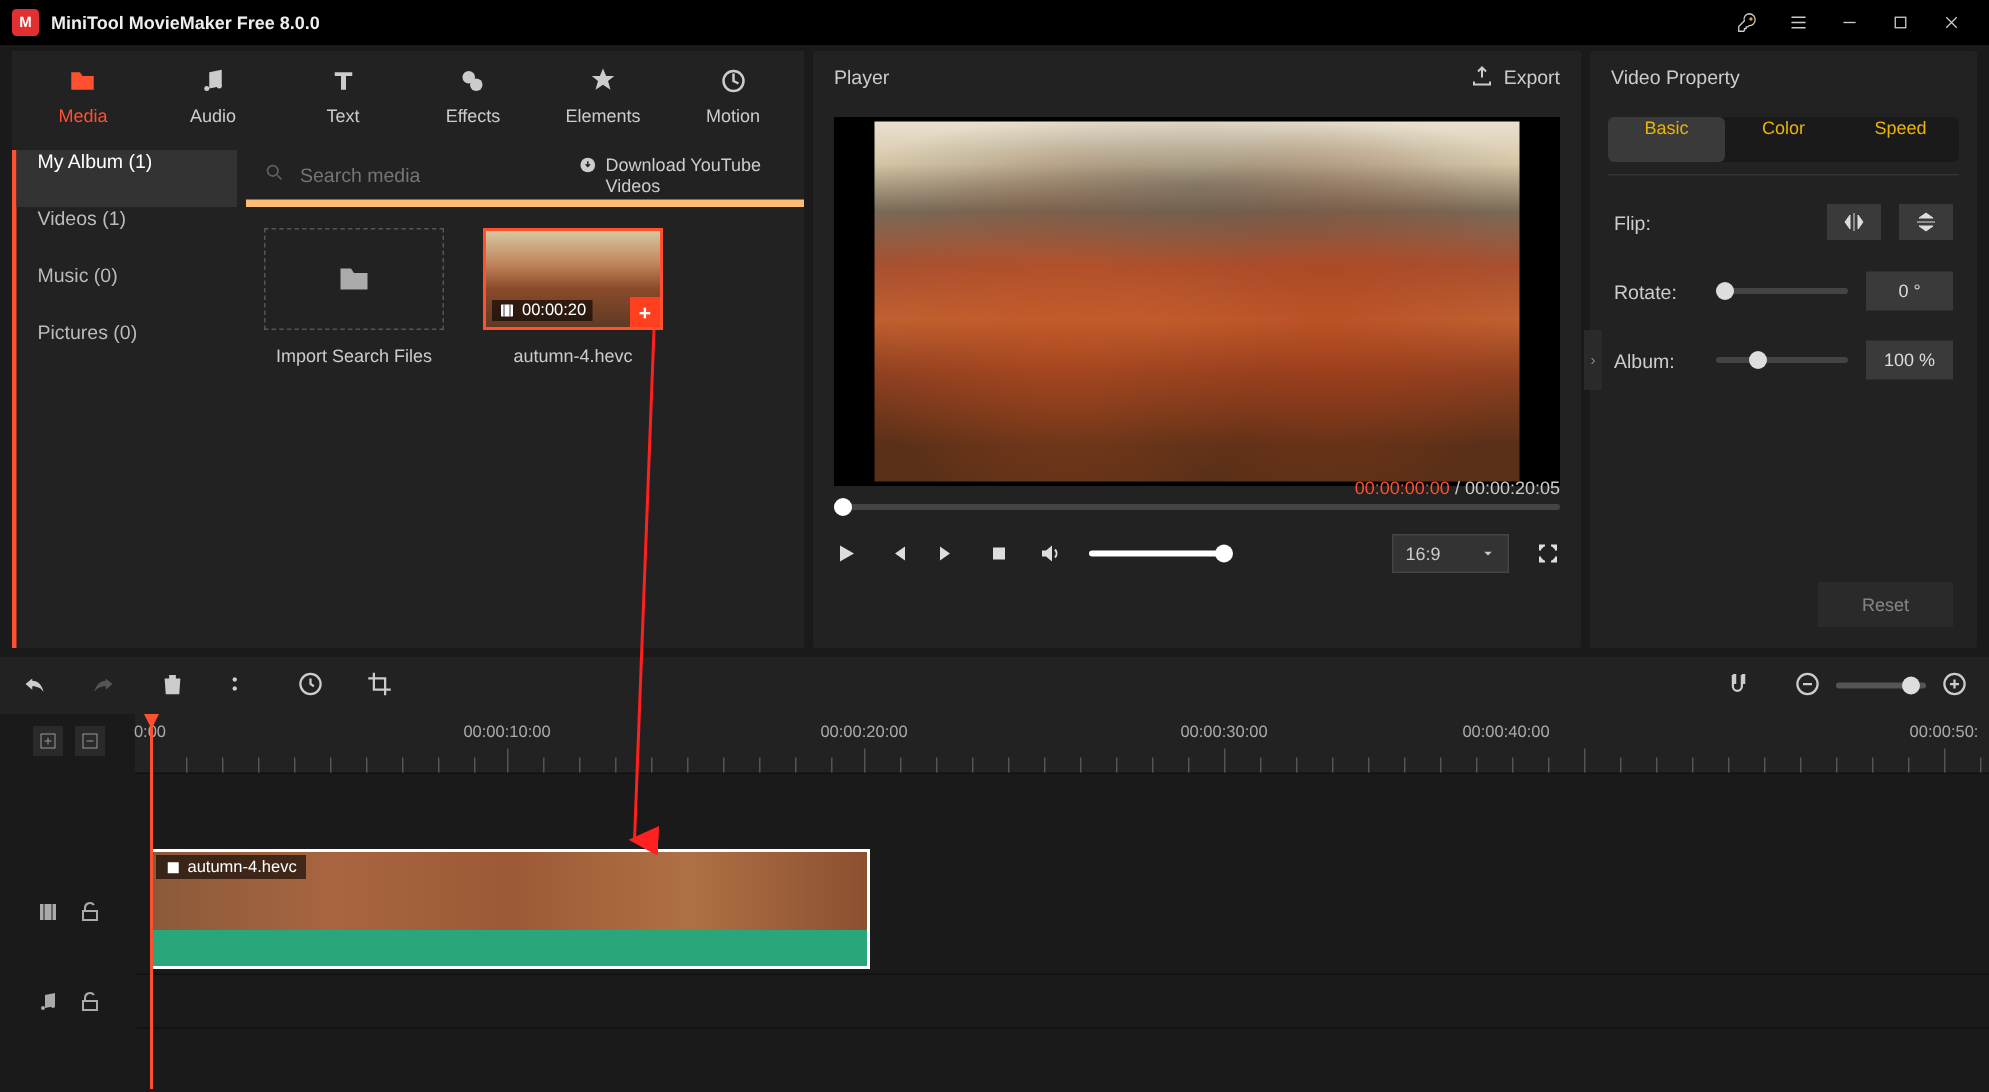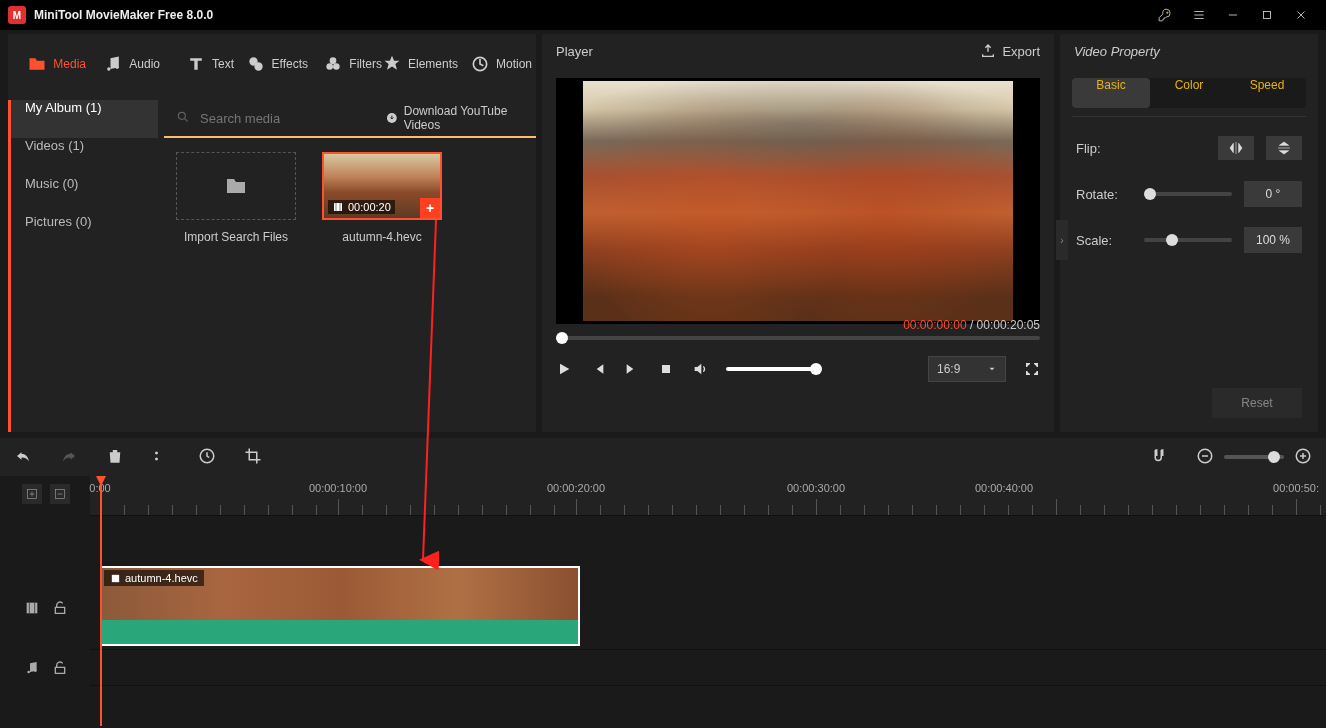--- a/index.html
+++ b/index.html
@@ -45,21 +45,21 @@
   .tabrow {
     height: 60px;
     display: flex;
     align-items: center;
     background: #222;
     gap: 0;
     padding: 0 4px;
   }
   .tab {
     flex: 1;
-    display: flex; flex-direction: row; align-items: center; justify-content: flex-end;
+    display: flex; flex-direction: column; align-items: center; justify-content: center;
     gap: 6px;
     height: 60px;
     color: #ccc; font-size: 12px;
     cursor: pointer;
   }
   .tab.active { color: #ff5030; }
   .tab .ico { height: 20px; display: flex; align-items: center; justify-content: center; }
   .tab .ico svg { width: 20px; height: 20px; fill: currentColor; }
 
   .leftbody { flex: 1; display: flex; gap: 6px; margin-top: 6px; }
@@ -81,25 +81,25 @@
   .mediaarea {
     flex: 1;
     background: #222;
     display: flex; flex-direction: column;
   }
   .mediahead {
     height: 38px;
     display: flex; align-items: center;
     padding: 0 12px;
     gap: 10px;
-    border-bottom: 2px solid #fdba74;
+    border-bottom: 5px solid #fdba74;
   }
   .searchicon { opacity: .6; }
   .searchinput { background: transparent; border: none; color: #aaa; font-size: 13px; outline: none; flex: 1; }
-  .ytlink { display: flex; align-items: center; gap: 6px; font-size: 12px; color: #ccc; cursor: pointer; }
+  .ytlink { display: flex; align-items: flex-start; gap: 6px; font-size: 12px; color: #ccc; cursor: pointer; }
 
   .mediagrid {
     flex: 1;
     display: flex;
     padding: 14px 8px;
     gap: 18px;
     align-items: flex-start;
   }
   .medcard { width: 128px; display: flex; flex-direction: column; align-items: center; gap: 10px; }
   .importbox {
@@ -171,21 +171,21 @@
   .volslider::after { content: ""; position: absolute; right: -6px; top: -4px; width: 12px; height: 12px; background: #fff; border-radius: 50%; }
   .pctl .spacer { flex: 1; }
   .ratiosel {
     width: 78px; height: 26px;
     background: #333; border: 1px solid #444;
     display: flex; align-items: center; justify-content: space-between;
     padding: 0 8px; font-size: 12px; cursor: pointer;
   }
 
   .proppanel { flex: 1; display: flex; flex-direction: column; background: #222; }
-  .prophead { height: 34px; display: flex; align-items: center; padding: 0 14px; font-size: 13px; color: #ccc; font-style: italic; }
+  .prophead { height: 34px; display: flex; align-items: center; padding: 0 14px; font-size: 13px; color: #ccc; }
   .proptabs {
     margin: 10px 12px 0 12px;
     display: flex; gap: 0;
     background: #1a1a1a;
     border-radius: 4px;
     height: 30px;
   }
   .proptab {
     flex: 1; display: flex; justify-content: center;
     font-size: 12px; color: #eab308; cursor: pointer;
@@ -400,30 +400,20 @@
         <span>Text</span>
       </div>
       <div class="tab">
         <div class="ico">
             <svg viewBox="0 0 24 24">
               <circle cx="9" cy="9" r="5"></circle>
               <circle cx="15" cy="15" r="5"></circle>
             </svg>
           </div>
         <span>Effects</span>
-      </div>
-      <div class="tab">
-        <div class="ico">
-            <svg viewBox="0 0 24 24">
-              <circle cx="12" cy="8" r="4"></circle>
-              <circle cx="8" cy="15" r="4"></circle>
-              <circle cx="16" cy="15" r="4"></circle>
-            </svg>
-          </div>
-        <span>Filters</span>
       </div>
       <div class="tab">
         <div class="ico">
             <svg viewBox="0 0 24 24">
               <path d="M12 2l2.5 6H21l-5 4 2 7-6-4-6 4 2-7-5-4h6.5z"></path>
             </svg>
           </div>
         <span>Elements</span>
       </div>
       <div class="tab">
@@ -591,21 +581,21 @@
         </div>
     </div>
     <div class="proprow">
       <span class="plabel">Rotate:</span>
       <div class="sliderx">
           <div class="hnd" style="left:0"></div>
         </div>
       <div class="valbox">0 °</div>
     </div>
     <div class="proprow">
-      <span class="plabel">Scale:</span>
+      <span class="plabel">Album:</span>
       <div class="sliderx">
           <div class="hnd" style="left:22px"></div>
         </div>
       <div class="valbox">100 %</div>
     </div>
     <div style="flex:1"></div>
     <div class="resetbtn">
         <span>Reset</span>
       </div>
   </div>

